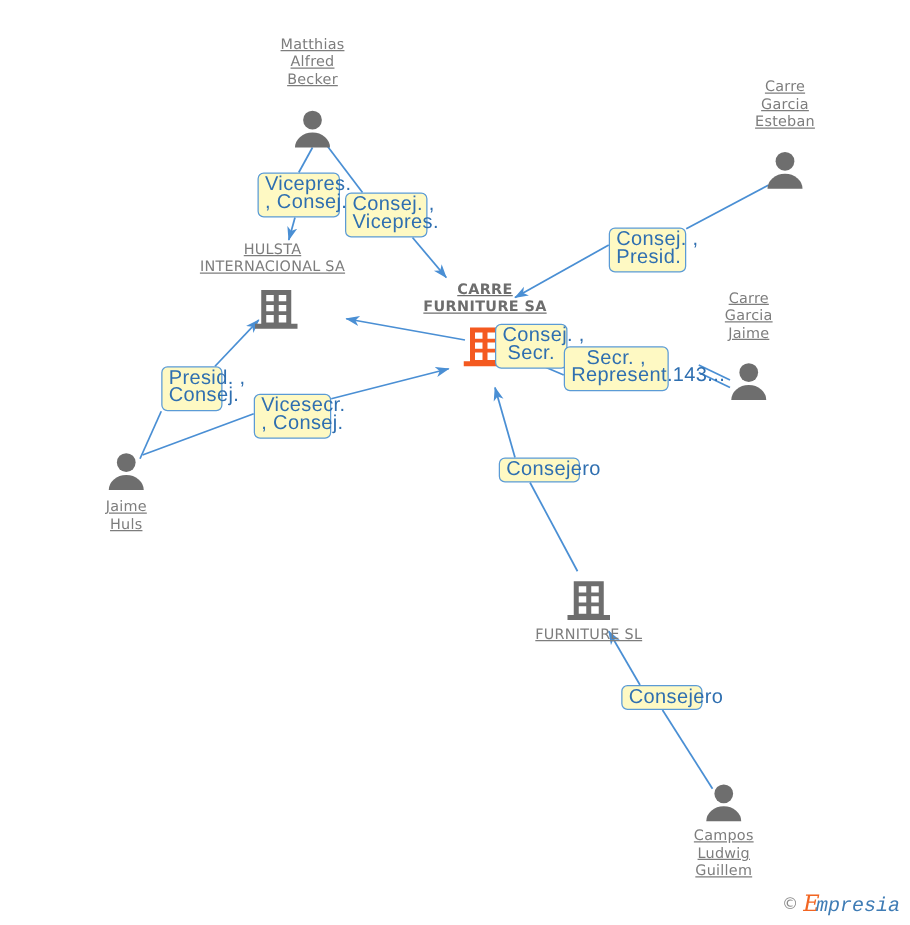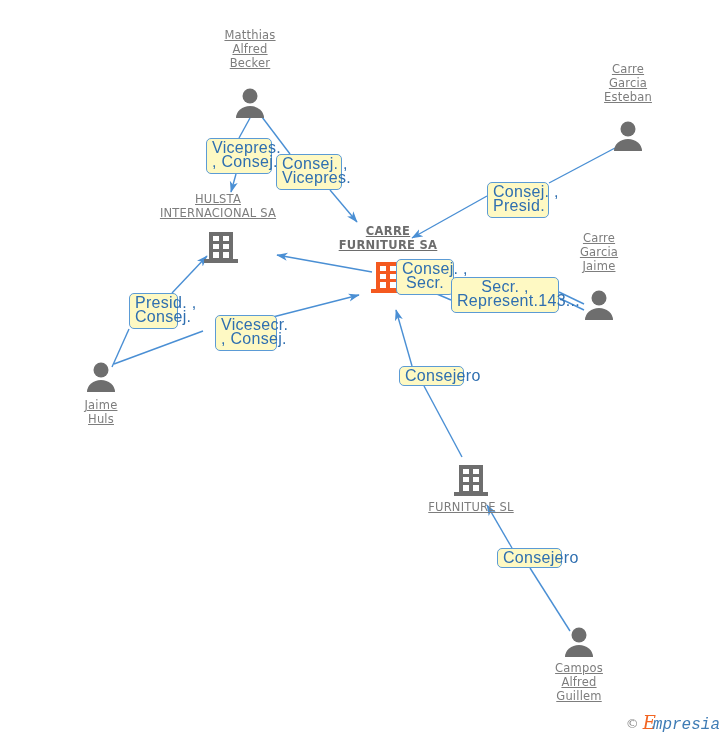--- a/index.html
+++ b/index.html
@@ -209,43 +209,43 @@
   <div class="node-label">Jaime
 Huls</div>
 </div>
 
 <div class="node" style="left:391px; top:500px; width:160px;">
   <div class="node-label">FURNITURE SL</div>
 </div>
 
 <div class="node" style="left:509px; top:661px; width:140px;">
   <div class="node-label">Campos
-Alfred
+Ludwig
 Guillem</div>
 </div>
 
 <div class="edge-label" style="left:206px; top:138px; width:66px; height:36px;">Vicepres.
 , Consej.</div>
 
 <div class="edge-label" style="left:276px; top:154px; width:66px; height:36px;">Consej. ,
 Vicepres.</div>
 
 <div class="edge-label" style="left:487px; top:182px; width:62px; height:36px;">Consej. ,
 Presid.</div>
 
 <div class="edge-label" style="left:396px; top:259px; width:58px; height:36px;">Consej. ,
 Secr.</div>
 
-<div class="edge-label" style="left:451px; top:277px; width:108px; height:36px;">Secr. ,
+<div class="edge-label" style="left:451px; top:277px; width:84px; height:36px;">Secr. ,
 Represent.143...</div>
 
 <div class="edge-label" style="left:129px; top:293px; width:49px; height:36px;">Presid. ,
 Consej.</div>
 
-<div class="edge-label" style="left:203px; top:315px; width:62px; height:36px;margin-left:12px;">Vicesecr.
+<div class="edge-label" style="left:203px; top:315px; width:62px; height:36px;">Vicesecr.
 , Consej.</div>
 
 <div class="edge-label" style="left:399px; top:366px; width:65px; height:20px; line-height:14px;">Consejero</div>
 
 <div class="edge-label" style="left:497px; top:548px; width:65px; height:20px; line-height:14px;">Consejero</div>
 
 <div class="watermark">
   <span class="cmark">©</span>
   <span><span class="brand-e">E</span><span class="brand-rest">mpresia</span></span>
 </div>

